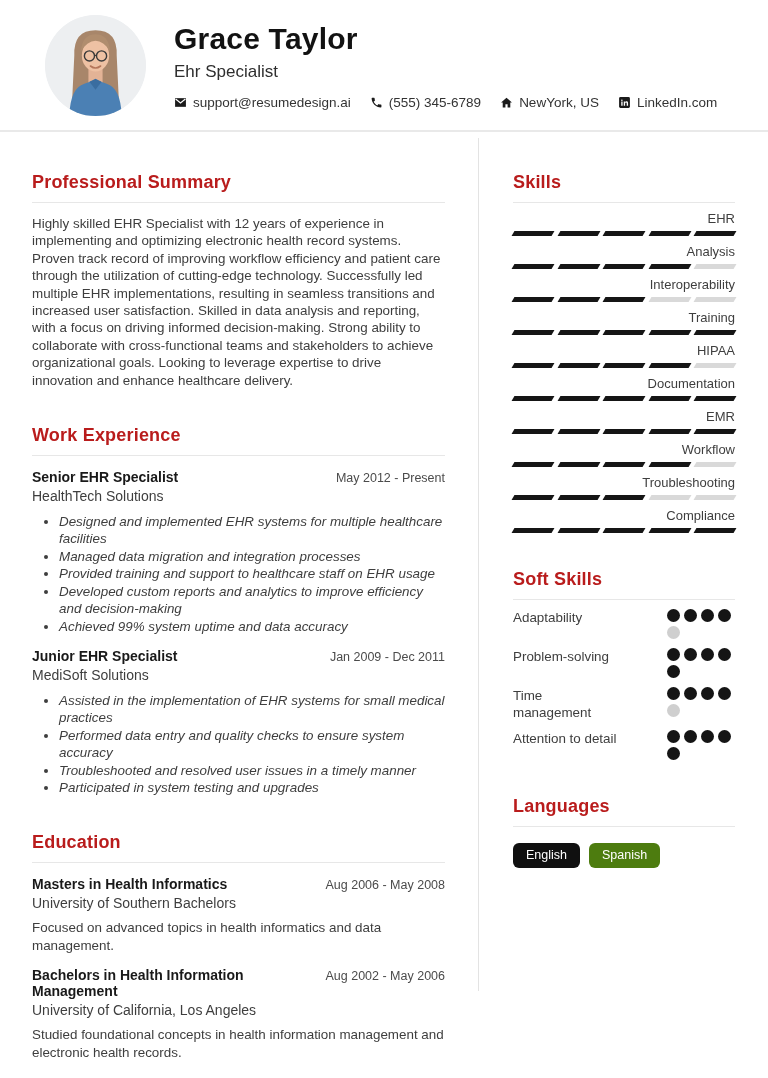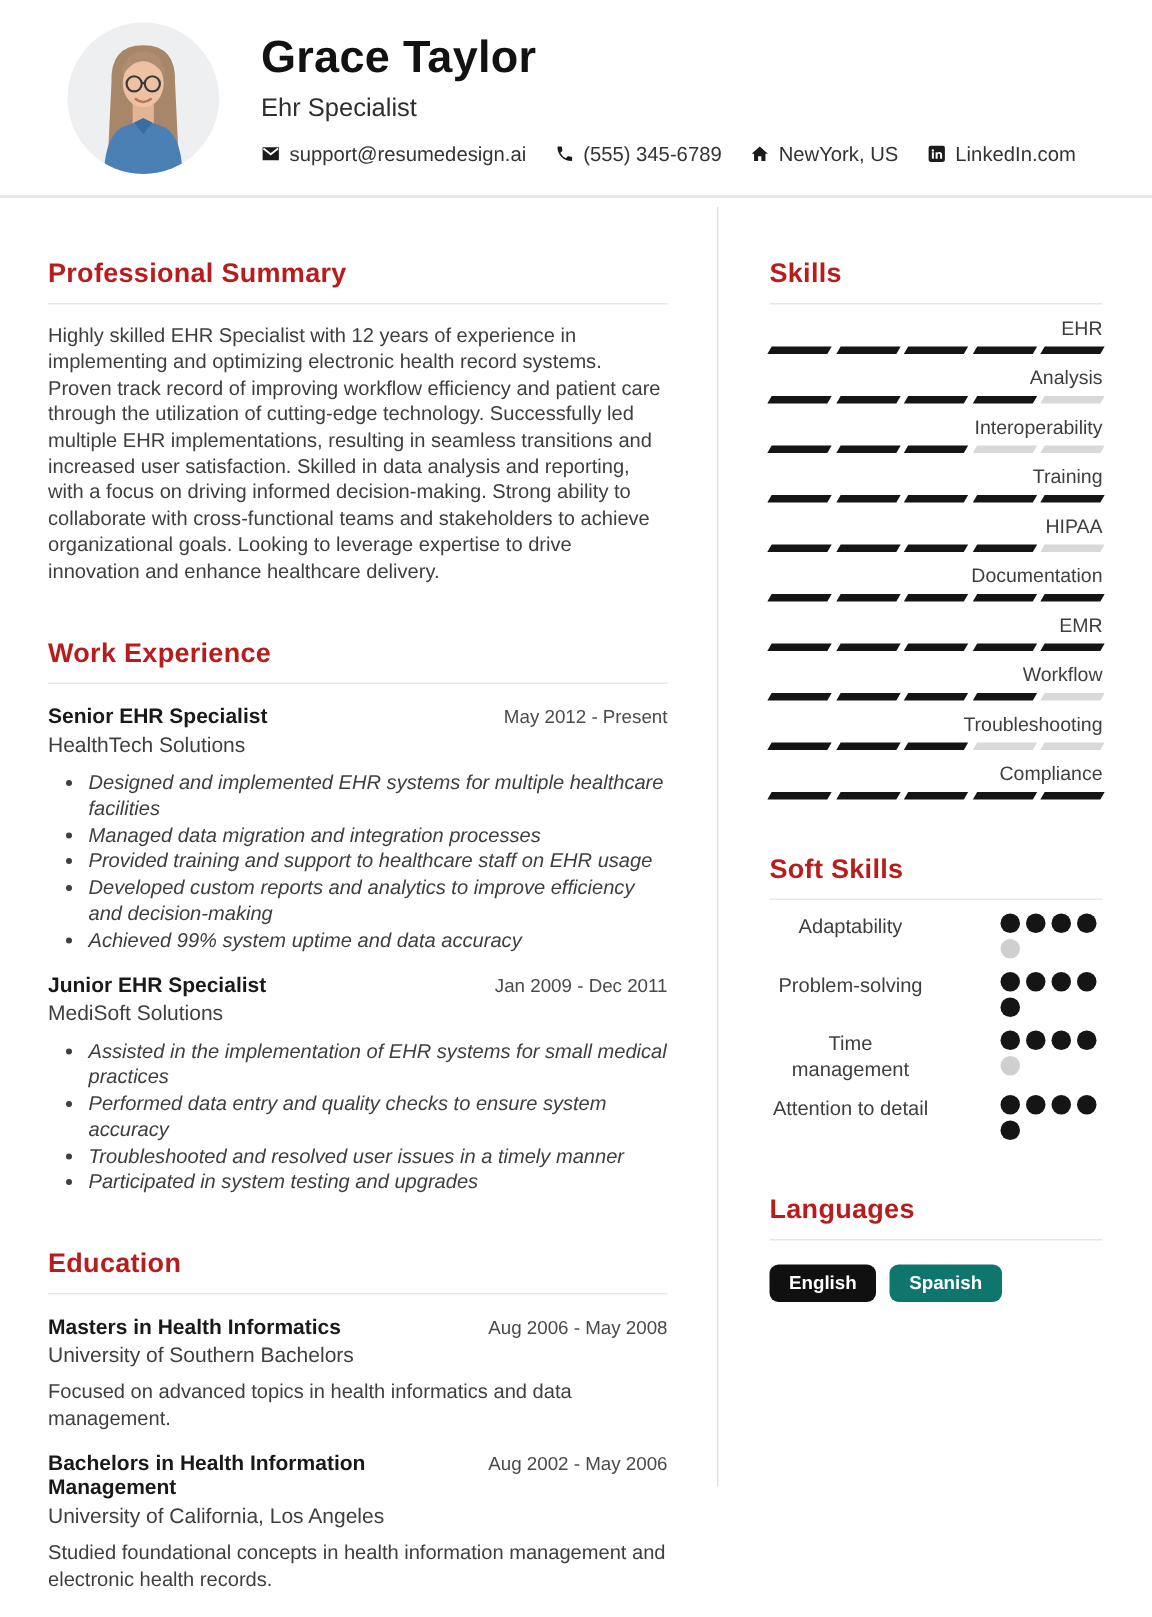--- a/index.html
+++ b/index.html
@@ -43,30 +43,30 @@
   .degree-desc { font-size:13.4px; line-height:17.4px; color:#3e3e3e; margin:8px 0 0 0; }
 
   
   .skill-row { margin-top:8px;text-align:right; }
   .skill-label { font-size:13px; color:#3e3e3e; line-height:15px; }
   .skill-bar { display:flex; gap:6px; margin-top:5px; }
   .seg { flex:1; height:5px; background:#d9d9d9; transform:skewX(-30deg); }
   .seg.filled { background:#151515; }
 
   
-  .soft-row { display:flex; justify-content:space-between; margin-top:9px;text-align:center; }
+  .soft-row { display:flex; justify-content:space-between; margin-top:9px; }
   .soft-label { font-size:13.4px; color:#3e3e3e; line-height:17px; width:108px; }
   .dots { width:68px; display:flex; flex-wrap:wrap; gap:4px; align-content:flex-start;
           height:fit-content; }
   .dot { width:13px; height:13px; border-radius:50%; background:#151515; }
   .dot.empty { background:#cfcfcf; }
 
   
   .lang-tags { display:flex; gap:9px; margin-top:16px; }
-  .lang-tag { background:#101010; color:#fff; font-size:12.5px; font-weight:700;
+  .lang-tag { background:#101010; color:#fff; font-size:12.5px; font-weight:400;
               padding:6px 13px; border-radius:6px; line-height:13px; }
 </style>
 </head>
 <body>
 
 <div class="page">
 
   <header>
     <div class="avatar">
       <svg viewBox="0 0 100 100">
@@ -336,18 +336,18 @@
                 <span class="dot" style="background: rgb(21, 21, 21);"></span>
                 <span class="dot" style="background: rgb(21, 21, 21);"></span>
               </div>
             </div>
           </div>
       </section>
       <section>
         <h2>Languages</h2>
         <div class="lang-tags" id="languages">
             <span class="lang-tag" style="background: rgb(16, 16, 16);">English</span>
-            <span class="lang-tag" style="background: #0f766e;">Spanish</span>
+            <span class="lang-tag" style="background: #4d7c0f;">Spanish</span>
           </div>
       </section>
     </div>
   </main>
 </div>
 
 </body></html>

